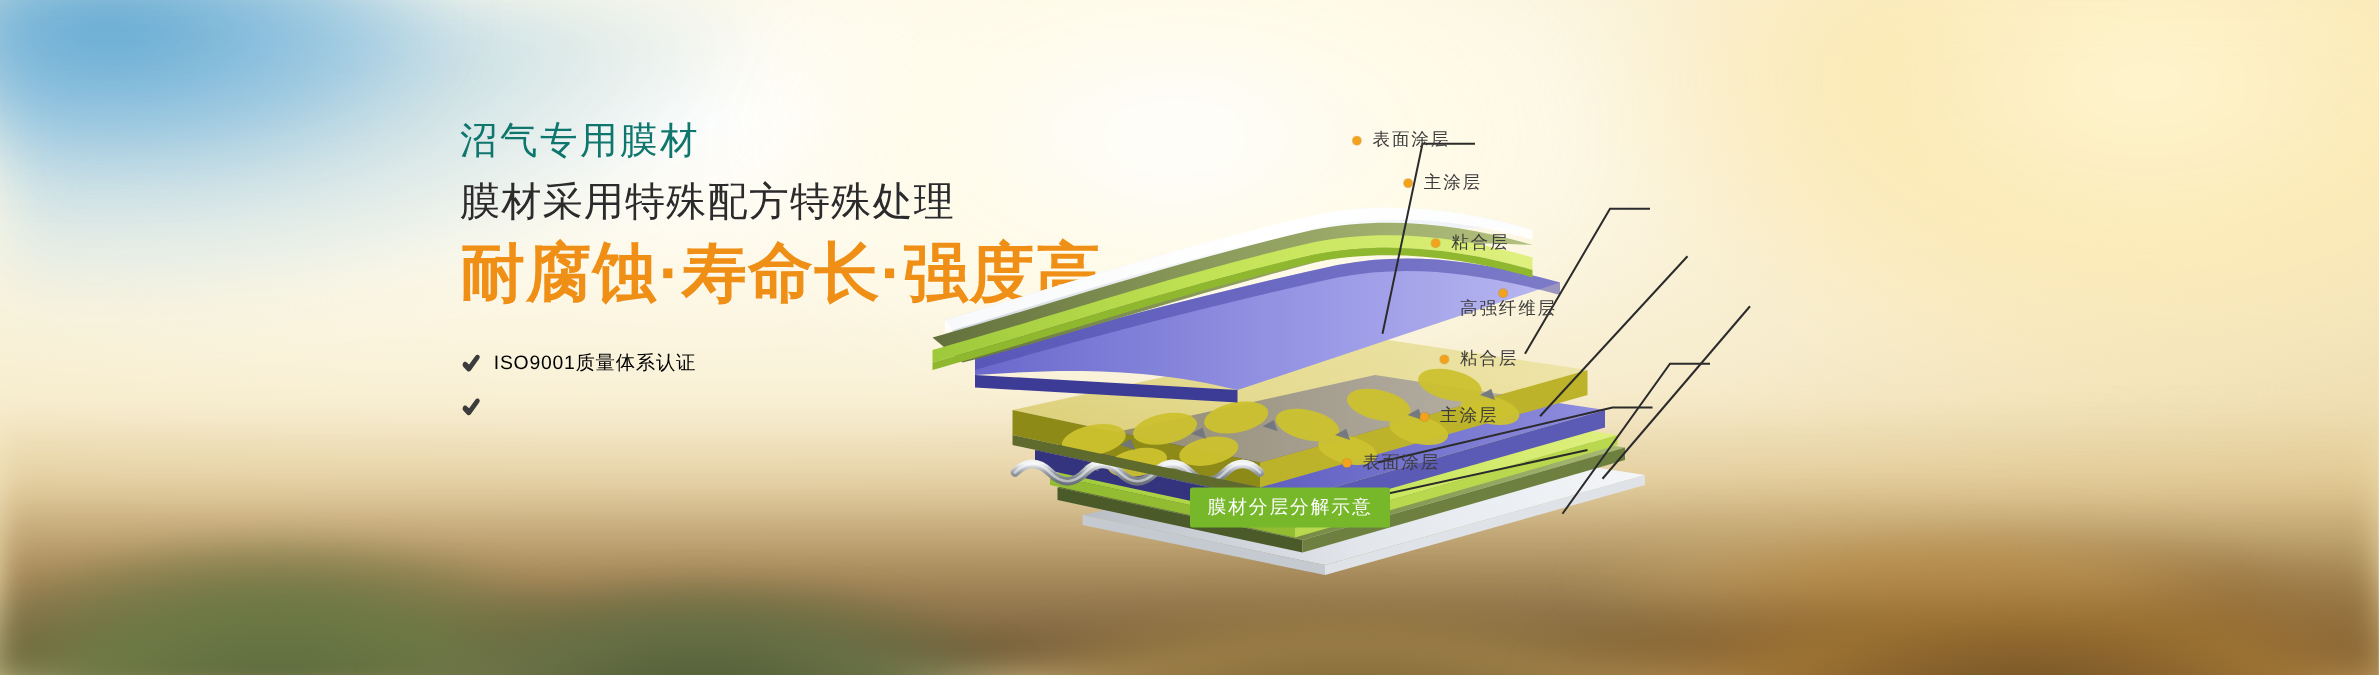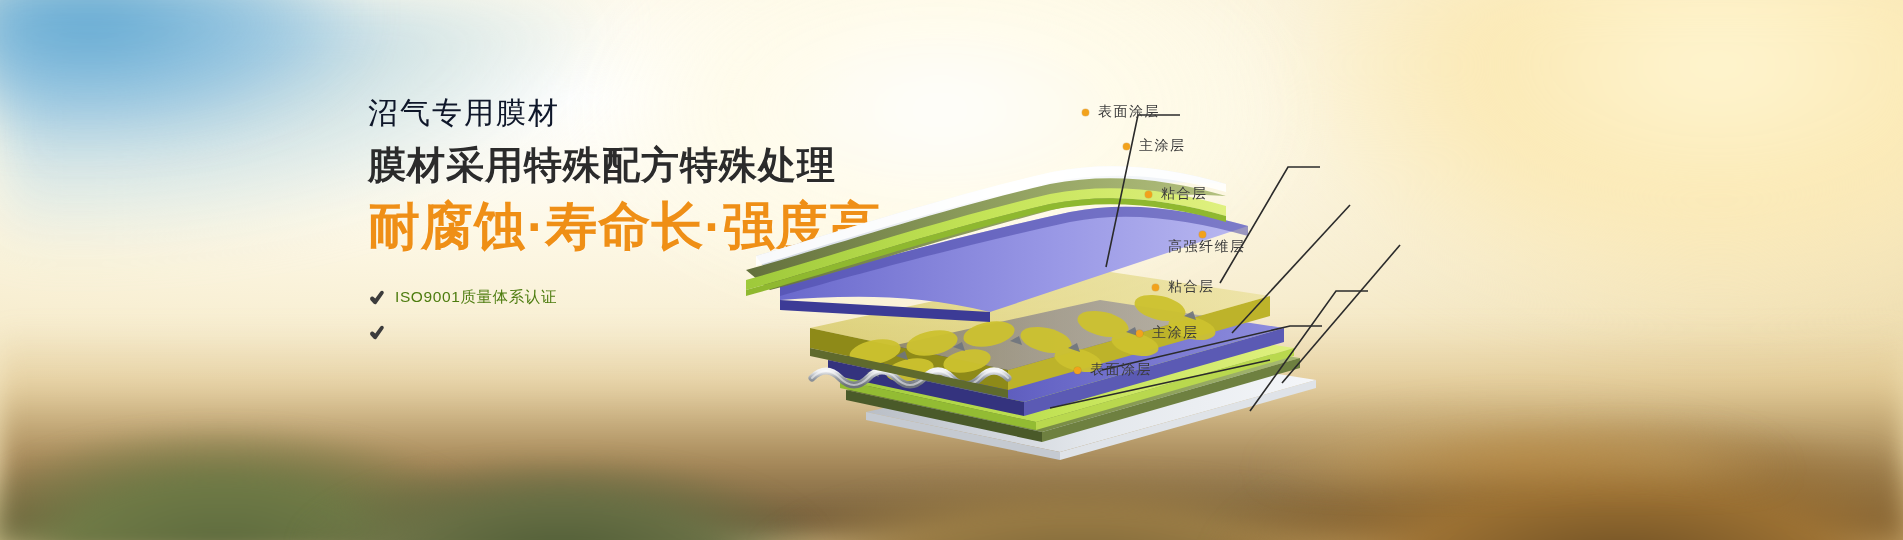--- a/index.html
+++ b/index.html
@@ -38,32 +38,32 @@
   .hill-c{left:760px;bottom:-30px;width:640px;height:115px;
     background:radial-gradient(60% 100% at 50% 100%, #7b6536 0%, #9a7c45 50%, rgba(180,150,95,0) 88%);}
   .hill-d{right:-60px;bottom:-25px;width:760px;height:175px;
     background:radial-gradient(65% 100% at 55% 100%, #6e4f23 0%, #9c7133 42%, rgba(200,155,80,0) 85%);}
   .hill-e{right:120px;bottom:60px;width:520px;height:90px;
     background:radial-gradient(60% 100% at 50% 100%, rgba(190,142,70,.75) 0%, rgba(214,175,105,.35) 55%, rgba(220,190,130,0) 88%);
     filter:blur(16px);}
 
   
   .text-block{position:absolute;left:368px;top:96px;width:520px;}
-  .eyebrow{font-size:30px;color:#0f172a;letter-spacing:2px;line-height:1.1;
+  .eyebrow{font-size:30px;color:#0f766e;letter-spacing:2px;line-height:1.1;
            font-weight:400;white-space:nowrap;}
-  .headline{margin-top:14px;font-size:38px;font-weight:bold;color:#2b2b2b;
+  .headline{margin-top:14px;font-size:32px;font-weight:normal;color:#2b2b2b;
             letter-spacing:1px;line-height:1.18;white-space:nowrap;
             text-shadow:0 1px 0 rgba(255,255,255,.55);}
   .subline{margin-top:8px;font-size:52px;font-weight:bold;color:#ef8f16;
            letter-spacing:1px;line-height:1.18;white-space:nowrap;
            text-shadow:0 1px 1px rgba(255,255,255,.45);}
   .bullets{margin-top:30px;}
   .bullet{display:flex;align-items:center;margin-bottom:16px;}
   .tick{width:18px;height:18px;margin-right:9px;flex:0 0 auto;}
-  .bullet-text{font-size:15.5px;color:#4d7c0f;letter-spacing:.6px;white-space:nowrap;}
+  .bullet-text{font-size:15.5px;color:#000000;letter-spacing:.6px;white-space:nowrap;}
 
   
   .product{position:absolute;left:660px;top:60px;width:740px;height:420px;}
   .product svg{position:absolute;left:0;top:0;}
 
   
   .callout{position:absolute;display:flex;align-items:center;white-space:nowrap;}
   .dot{width:7px;height:7px;border-radius:50%;background:#f2a21c;margin-right:9px;flex:0 0 auto;
        box-shadow:0 0 0 .5px rgba(180,110,10,.35);}
   .callout-label{font-size:14px;color:#3b3b3b;letter-spacing:1.5px;}
@@ -301,14 +301,17 @@
   <div class="callout" style="left:1136px;top:324px;">
     <span class="dot"></span>
     <span class="callout-label">主涂层</span>
   </div>
 
   <div class="callout" style="left:1074px;top:361px;">
     <span class="dot"></span>
     <span class="callout-label">表面涂层</span>
   </div>
 
+  <div class="badge">
+    <span>膜材分层分解示意</span>
+  </div>
 
 </div>
 
 </body></html>

